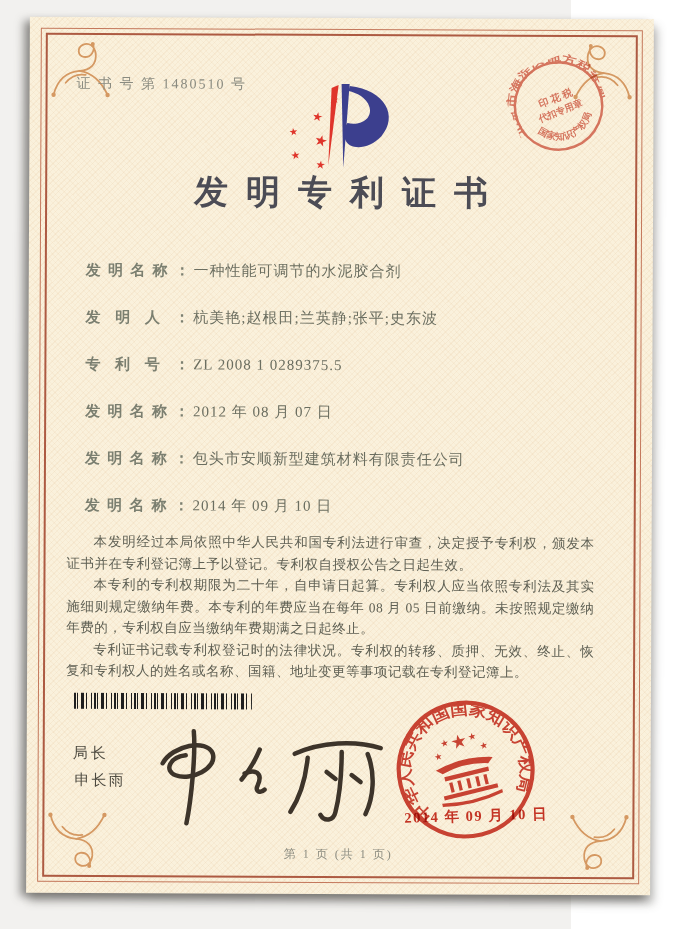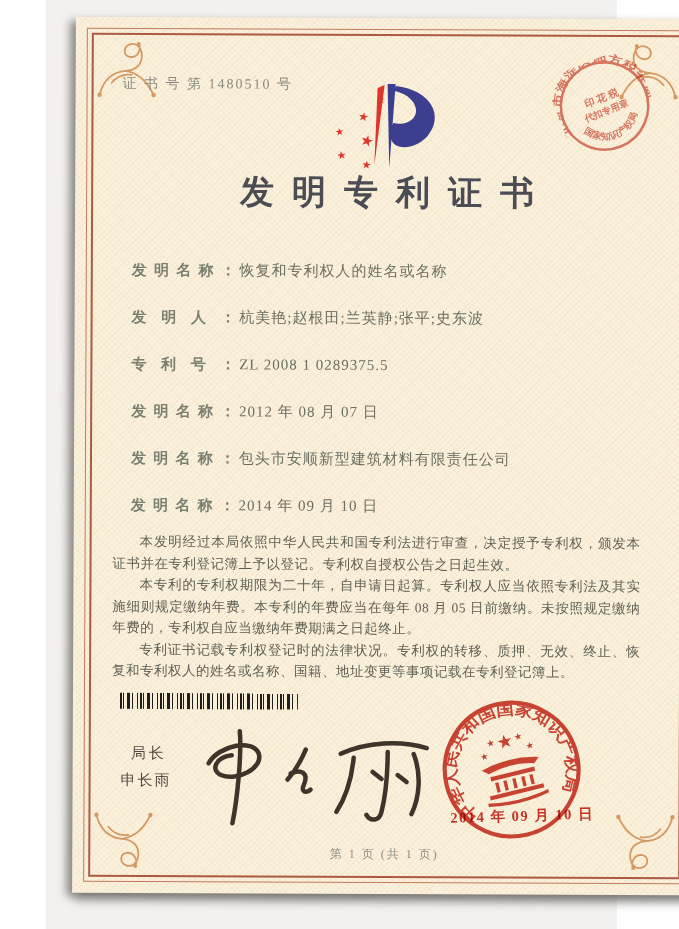--- a/index.html
+++ b/index.html
@@ -1,18 +1,18 @@
 <!DOCTYPE html>
 <html><head>
 <meta charset="utf-8">
 <style>
   * { margin:0; padding:0; box-sizing:border-box; }
   html,body { width:679px; height:929px; background:#ffffff; overflow:hidden;
               font-family:"Liberation Serif", serif; }
-  .stage { position:relative; width:571px; height:929px; background:#f2f1ef;margin-left:46px; }
+  .stage { position:relative; width:571px; height:929px; background:#f2f1ef; }
 
   
   .cert {
     position:absolute; left:28px; top:18px; width:624px; height:876px;
     background-color:#faf1dc;
     background-image:
       repeating-linear-gradient(135deg, rgba(214,164,110,0.10) 0 1px, transparent 1px 4px),
       repeating-linear-gradient(45deg, rgba(214,164,110,0.07) 0 1px, transparent 1px 4px);
     box-shadow:-6px 4px 9px rgba(70,68,64,0.55), 3px 8px 10px rgba(90,88,84,0.45);
     transform:rotate(0.25deg);
@@ -54,21 +54,21 @@
   
   .barcode { position:absolute; left:47px; top:676px; width:178px; height:16px;
     background-image:repeating-linear-gradient(90deg,
       #1e1e1e 0 2px, transparent 2px 3px,
       #1e1e1e 3px 4px, transparent 4px 7px,
       #1e1e1e 7px 10px, transparent 10px 12px,
       #1e1e1e 12px 13px, transparent 13px 17px,
       #1e1e1e 17px 18px, transparent 18px 20px); }
 
   
-  .sig-title { position:absolute; left:58px; top:727px; font-size:15px; color:#4d4a40; letter-spacing:3px; }
+  .sig-title { position:absolute; left:46px; top:727px; font-size:15px; color:#4d4a40; letter-spacing:3px; }
   .sig-name  { position:absolute; left:48px; top:754px; font-size:15px; color:#4d4a40; letter-spacing:2px; }
   .signature-svg { position:absolute; left:118px; top:706px; width:250px; height:105px; }
 
   
   .seal-main { position:absolute; left:368px; top:680px; width:142px; height:142px;
                transform:rotate(-14deg); mix-blend-mode:multiply; opacity:.92; }
   .seal-date { position:absolute; left:378px; top:788px; font-size:14.5px; font-weight:bold;
                color:#c9372a; letter-spacing:1.5px; transform:rotate(-2deg);
                mix-blend-mode:multiply; white-space:nowrap; }
   .seal-tax { position:absolute; left:482px; top:40px; width:94px; height:94px;
@@ -141,21 +141,21 @@
       <text x="32" y="70" font-size="15" fill="#df352b" transform="rotate(14 32 70)">★</text>
       <text x="10" y="86" font-size="11" fill="#df352b" transform="rotate(-10 10 86)">★</text>
       <text x="34" y="94" font-size="11" fill="#df352b" transform="rotate(6 34 94)">★</text>
     </svg>
 
     <div class="title">发明专利证书</div>
 
     <div class="fields">
       <div class="field-row">
         <span class="field-label">发明名称：</span>
-        <span class="field-value">恢复和专利权人的姓名或名称</span>
+        <span class="field-value">一种性能可调节的水泥胶合剂</span>
       </div>
       <div class="field-row">
         <span class="field-label">发明人：</span>
         <span class="field-value">杭美艳;赵根田;兰英静;张平;史东波</span>
       </div>
       <div class="field-row">
         <span class="field-label">专利号：</span>
         <span class="field-value">ZL 2008 1 0289375.5</span>
       </div>
       <div class="field-row">

